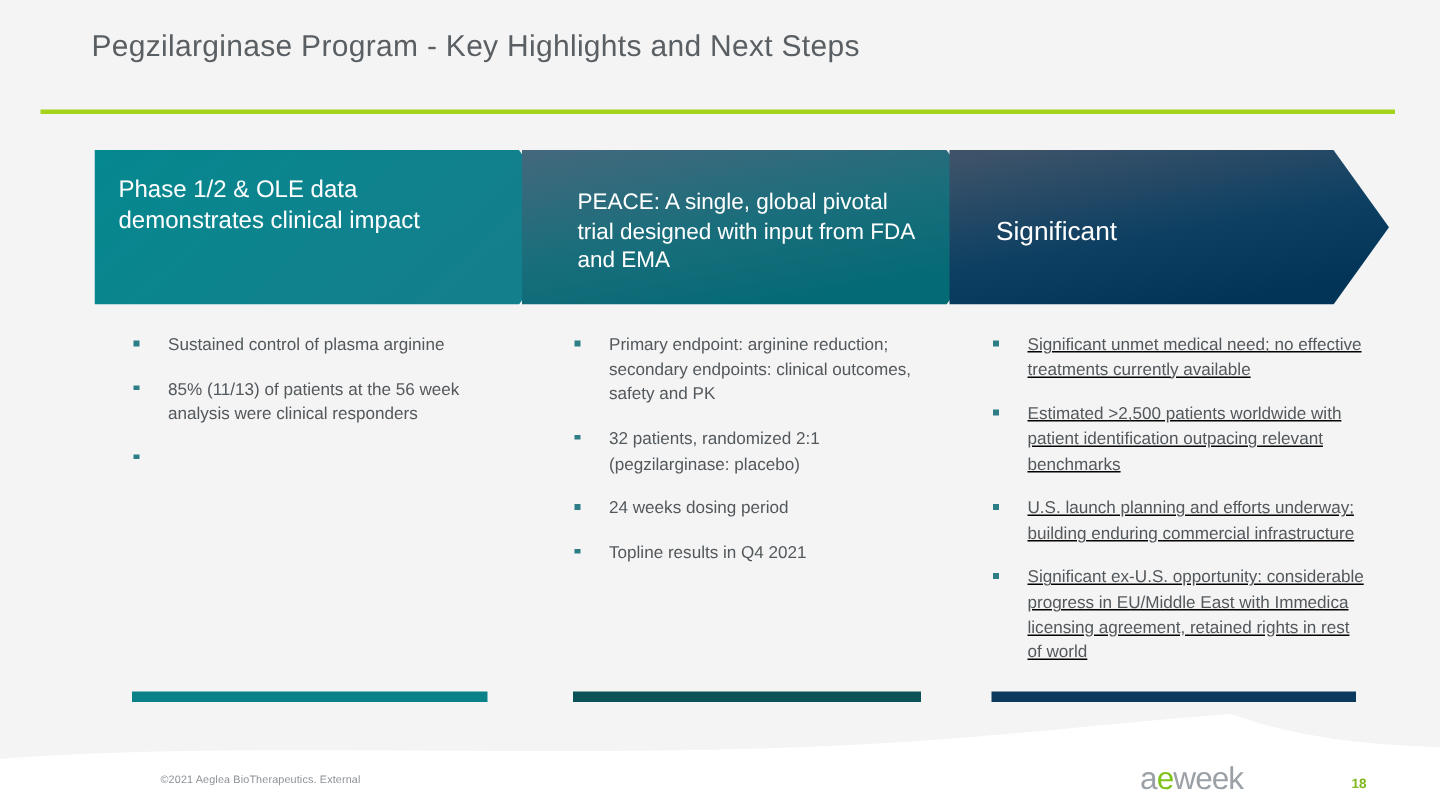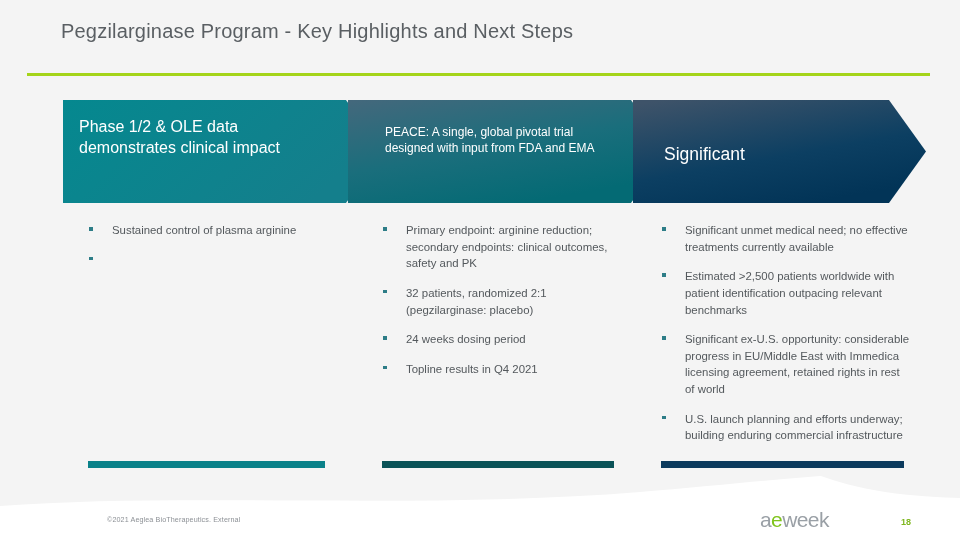--- a/index.html
+++ b/index.html
@@ -60,37 +60,37 @@
   .chev-text.t1 {
     left: 79px;
     top: 117px;
     width: 260px;
     font-size: 16px;
   }
   .chev-text.t2 {
     left: 385px;
     top: 125px;
     width: 235px;
-    font-size: 12px;
+    font-size: 15px;
   }
   .chev-text.t3 {
     left: 664px;
     top: 143px;
     width: 230px;
     font-size: 17.5px;
   }
 
   
   .col {
     position: absolute;
     top: 222px;
   }
   .col1 { left: 88px;  width: 250px; }
   .col2 { left: 382px; width: 245px; }
-  .col3 { left: 661px; width: 250px; }
+  .col3 { left: 661px; width: 250px; text-decoration: underline; }
 
   .bullet {
     position: relative;
     padding-left: 24px;
     margin-bottom: 13px;
     font-size: 11.4px;
     line-height: 1.46;
     color: #53585c;
   }
   .bullet .marker {
@@ -185,20 +185,21 @@
   <div class="chev-text t2">PEACE: A single, global pivotal trial designed with input from FDA and EMA</div>
   <div class="chev-text t3">Significant</div>
 
   <div class="col col1">
     <div class="bullet">
       <span class="marker"></span>
       <span>Sustained control of plasma arginine</span>
     </div>
     <div class="bullet">
       <span class="marker"></span>
+      <span>85% (11/13) of patients at the 56 week analysis were clinical responders</span>
     </div>
     <div class="bullet">
       <span class="marker"></span>
     </div>
   </div>
 
   <div class="col col2">
     <div class="bullet">
       <span class="marker"></span>
       <span>Primary endpoint: arginine reduction; secondary endpoints: clinical outcomes, safety and PK</span>
@@ -221,25 +222,25 @@
     <div class="bullet">
       <span class="marker"></span>
       <span>Significant unmet medical need; no effective treatments currently available</span>
     </div>
     <div class="bullet">
       <span class="marker"></span>
       <span>Estimated &gt;2,500 patients worldwide with patient identification outpacing relevant benchmarks</span>
     </div>
     <div class="bullet">
       <span class="marker"></span>
+      <span>U.S. launch planning and efforts underway; building enduring commercial infrastructure</span>
+    </div>
+    <div class="bullet">
+      <span class="marker"></span>
       <span>Significant ex-U.S. opportunity: considerable progress in EU/Middle East with Immedica licensing agreement, retained rights in rest of world</span>
-    </div>
-    <div class="bullet">
-      <span class="marker"></span>
-      <span>U.S. launch planning and efforts underway; building enduring commercial infrastructure</span>
     </div>
   </div>
 
   <div class="accent-bar bar1"></div>
   <div class="accent-bar bar2"></div>
   <div class="accent-bar bar3"></div>
 
   <svg class="footer-swoosh" viewBox="0 0 960 70" xmlns="http://www.w3.org/2000/svg">
     <path d="M0,36 C180,22 420,40 640,22 C760,12 850,0 960,0 L960,70 L0,70 Z" fill="#ffffff"></path>
     <path d="M805,0 C840,14 880,26 960,28 L960,0 Z" fill="#f4f4f4"></path>

